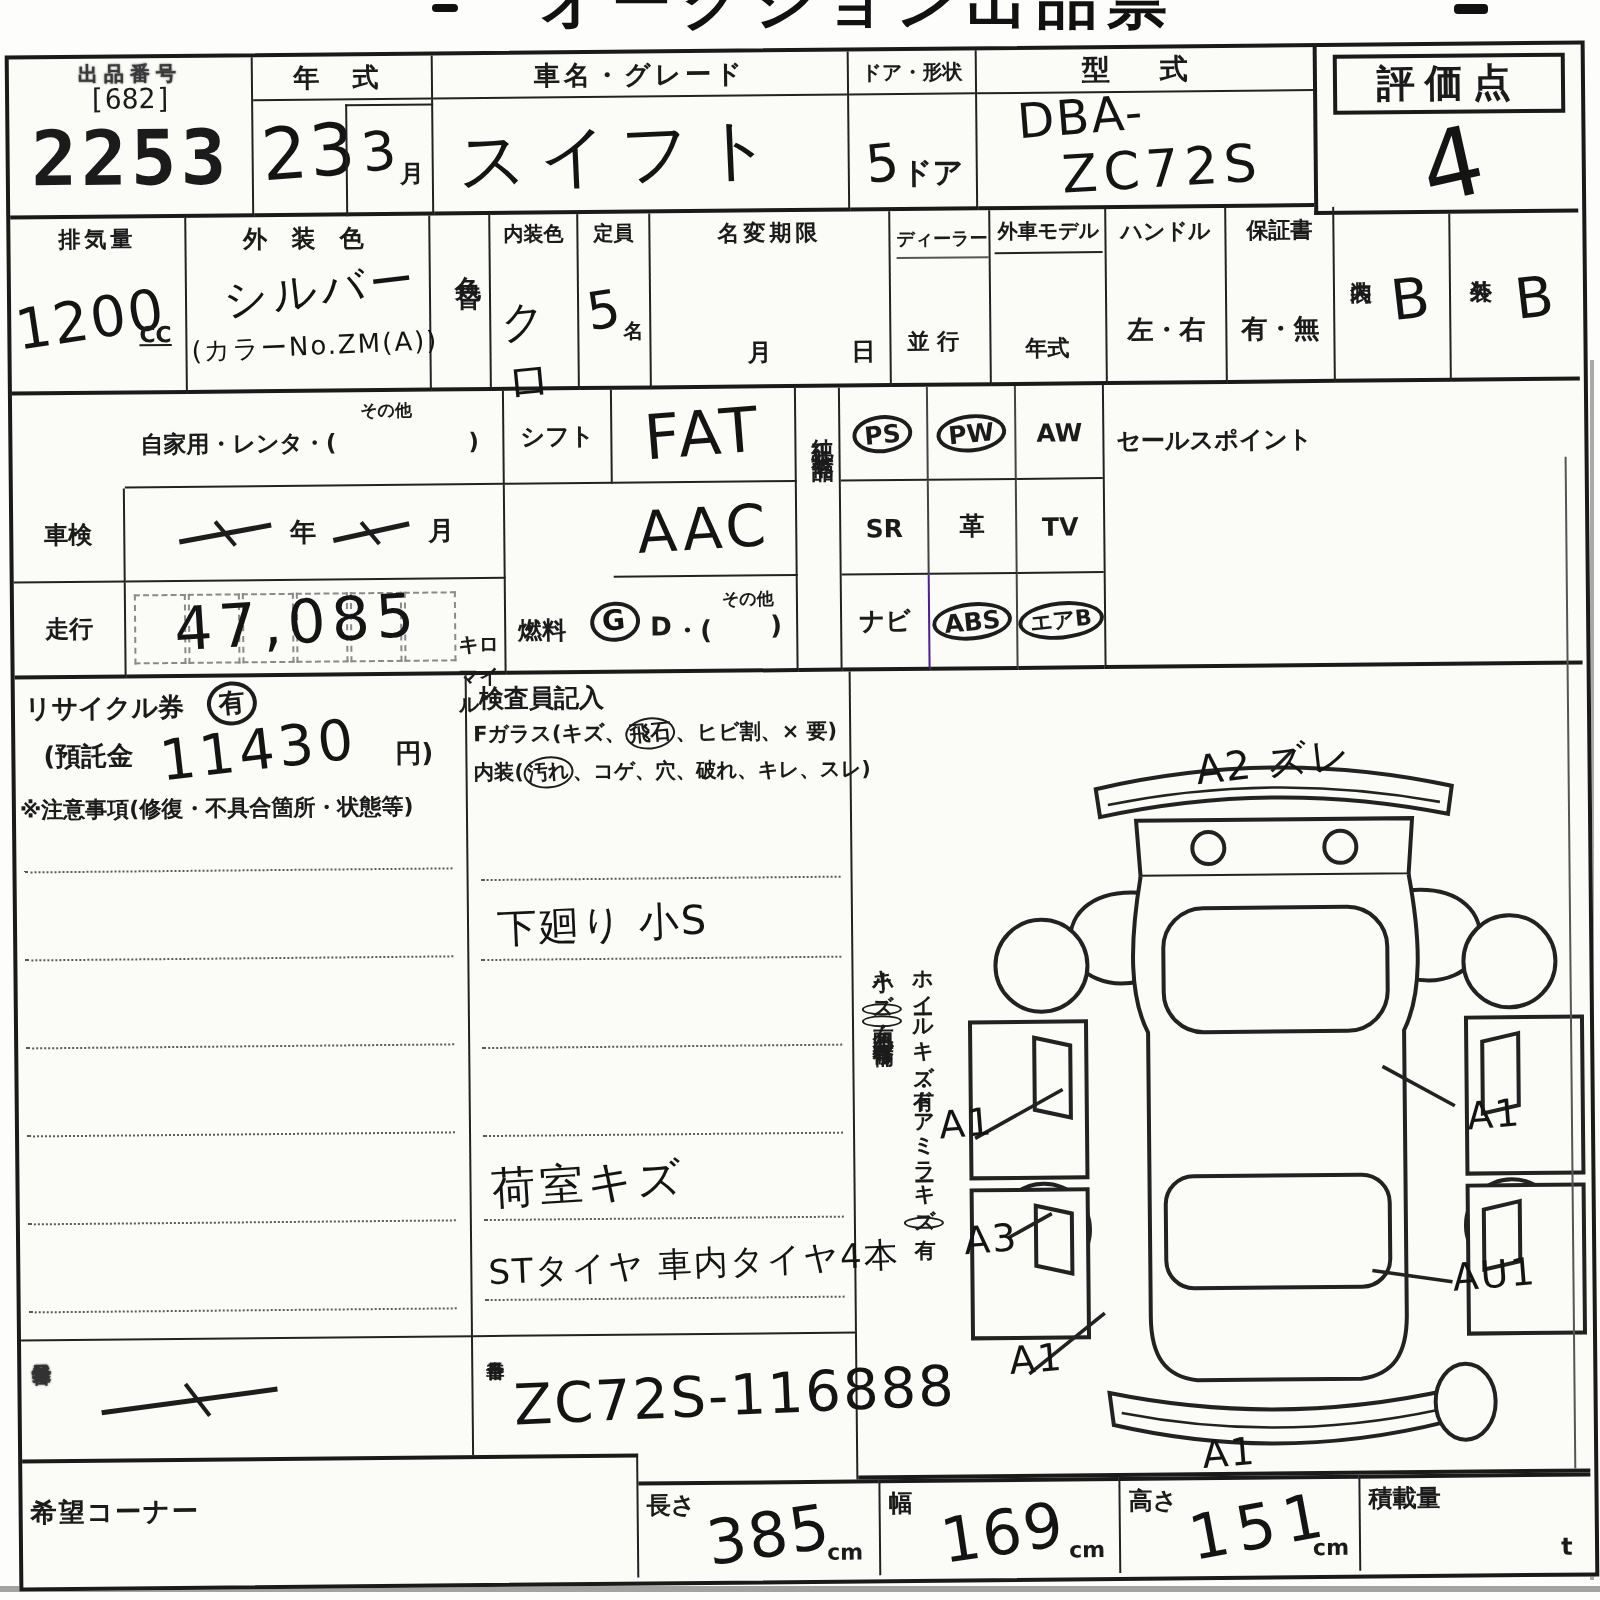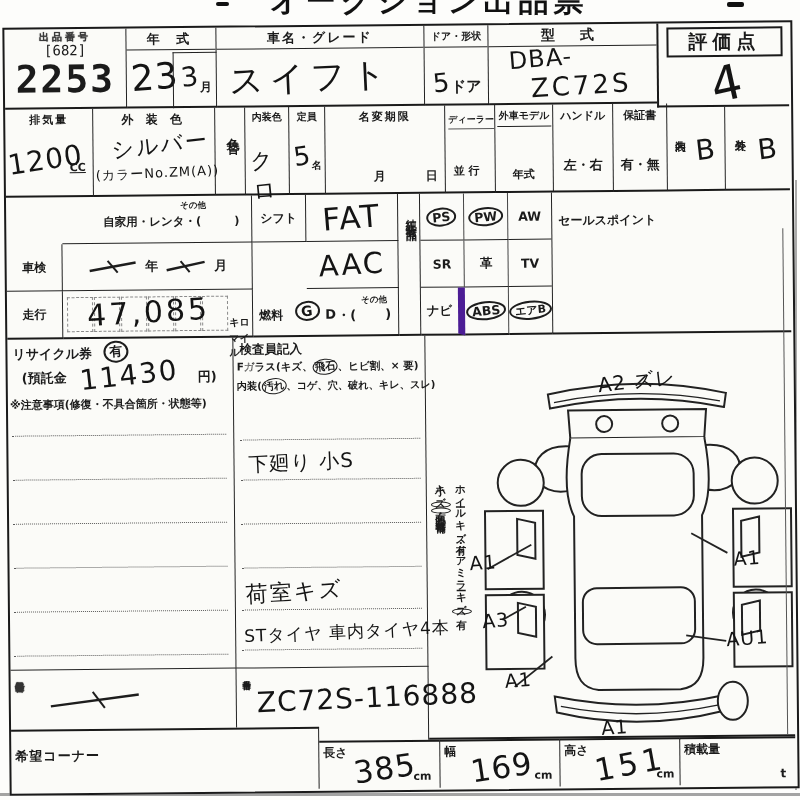--- a/index.html
+++ b/index.html
@@ -137,21 +137,21 @@
     <div class="c lbl vert" style="left:4px;top:24px;font-size:11px;">内装</div>
     <div class="c hw" style="left:28px;top:26px;font-size:28px;transform:rotate(-6deg);">B</div>
   </div>
 
   <div class="c bB2" style="left:720px;top:84px;width:64px;height:84px;">
     <div class="c lbl vert" style="left:6px;top:24px;font-size:11px;">外装</div>
     <div class="c hw" style="left:32px;top:26px;font-size:28px;transform:rotate(-6deg);">B</div>
   </div>
 
   <div class="c bR bB1" style="left:56px;top:168px;width:190px;height:47px;">
-    <span class="c lbl nowrap" style="left:8px;top:18px;font-size:11.5px;margin-left:33px;">自家用・レンタ・(</span>
+    <span class="c lbl nowrap" style="left:8px;top:18px;font-size:11.5px;">自家用・レンタ・(</span>
     <span class="c lbl" style="left:118px;top:4px;font-size:8.5px;">その他</span>
     <span class="c lbl" style="left:172px;top:18px;font-size:11.5px;">)</span>
   </div>
   <div class="c bR bB1 ctr" style="left:246px;top:168px;width:54px;height:47px;">
     <span class="lbl" style="font-size:12px;">シフト</span>
   </div>
   <div class="c bR bB1 ctr" style="left:300px;top:168px;width:92px;height:47px;">
     <span class="hw" style="font-size:31px;letter-spacing:2px;transform:rotate(-4deg);">FAT</span>
   </div>
 
@@ -212,21 +212,21 @@
   </div>
   <div class="c ctr bB1" style="left:414px;top:215px;width:44px;height:47px;border-right:1px solid #444;">
     <span class="eq">SR</span>
   </div>
   <div class="c ctr bB1" style="left:458px;top:215px;width:44px;height:47px;border-right:1px solid #444;">
     <span class="eq">革</span>
   </div>
   <div class="c ctr bB1" style="left:502px;top:215px;width:43px;height:47px;justify-content:center;">
     <span class="eq">TV</span>
   </div>
-  <div class="c ctr bB2" style="left:414px;top:262px;width:44px;height:48px;border-right:7px solid #4c1d95;">
+  <div class="c ctr bB2" style="left:414px;top:262px;width:44px;height:48px;border-right:1px solid #4c1d95;">
     <span class="eq">ナビ</span>
   </div>
   <div class="c ctr bB2" style="left:458px;top:262px;width:44px;height:48px;border-right:1px solid #444;">
     <span class="eq ring">ABS</span>
   </div>
   <div class="c ctr bB2" style="left:502px;top:262px;width:43px;height:48px;">
     <span class="eq ring" style="font-size:11px;">エアB</span>
   </div>
 
   <div class="c bB2 bL1" style="left:545px;top:168px;width:239px;height:142px;">

